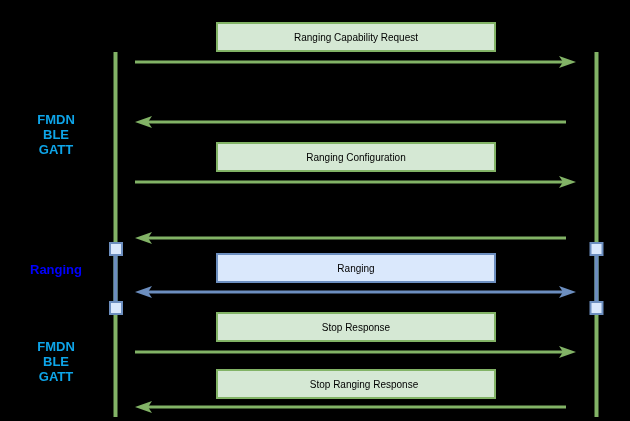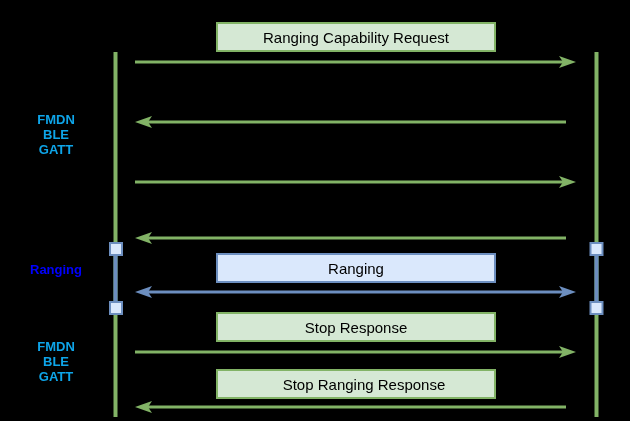--- a/index.html
+++ b/index.html
@@ -26,21 +26,21 @@
     position: absolute;
     left: 216px;
     width: 280px;
     height: 30px;
     box-sizing: border-box;
     border: 2px solid #82b366;
     background: #d5e8d4;
     display: flex;
     align-items: center;
     justify-content: center;
-    font-size: 15px;
+    font-size: 10px;
     color: #000000;
     text-align: center;
   }
   .msg-box.blue {
     border-color: #6c8ebf;
     background: #dae8fc;
   }
   .side-label {
     position: absolute;
     left: 6px;
@@ -115,20 +115,21 @@
 
   <div class="side-label blue" style="top:262px;">Ranging</div>
 
   <div class="side-label green" style="top:339px;">FMDN
 BLE
 GATT</div>
 
   <div class="msg-box" style="top:22px;">Ranging Capability Request</div>
 
 
+  <div class="msg-box" style="top:142px;">Ranging Configuration</div>
 
 
   <div class="msg-box blue" style="top:253px;">Ranging</div>
 
   <div class="msg-box" style="top:312px;">Stop Response</div>
 
   <div class="msg-box" style="top:369px;padding-left:16px;">Stop Ranging Response</div>
 
 </div>
 

